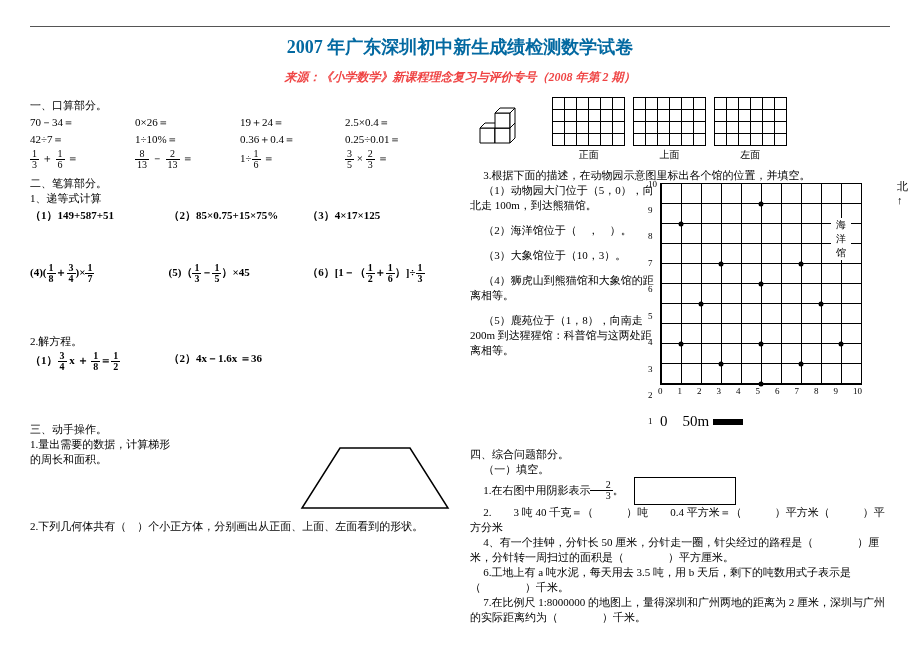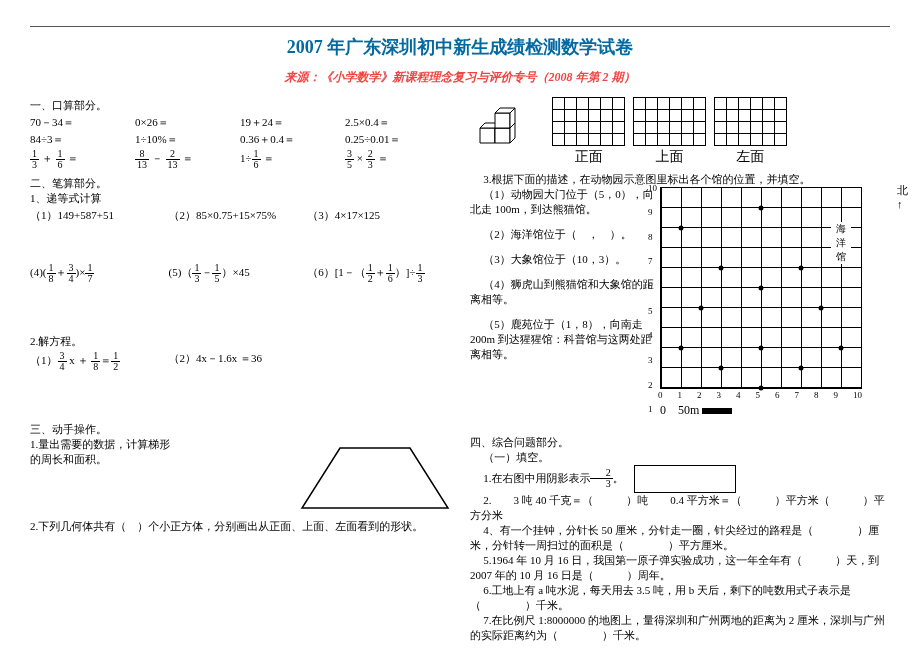--- a/index.html
+++ b/index.html
@@ -33,21 +33,21 @@
 .col {
   flex: 1;
   min-width: 0;
 }
 .row {
   display: flex;
   flex-wrap: wrap;
   margin: 2px 0;
 }
 .cell4 { width: 25%; }
-.cell3 { width: 33%; }
+.cell3 { width: 33%; font-weight: bold; }
 .sect { margin-top: 6px; }
 .indent { text-indent: 1.2em; }
 .frac {
   display: inline-block;
   vertical-align: middle;
   text-align: center;
   line-height: 1;
   font-size: 10px;
 }
 .frac .n { display: block; border-bottom: 1px solid #000; padding: 0 2px; }
@@ -67,21 +67,21 @@
 .grid3 {
   display: inline-block;
   margin-right: 6px;
 }
 .gridbox {
   display: grid;
   grid-template-columns: repeat(6, 12px);
   grid-template-rows: repeat(4, 12px);
 }
 .gridbox div { border: 1px solid #000; margin: -0.5px; }
-.glabel { text-align: center; font-size: 14px; margin-top: 2px; }
+.glabel { text-align: center; font-size: 10px; margin-top: 2px; }
 .chartwrap { position: relative; float: right; width: 230px; margin-left: 6px; }
 .chart {
   border: 1px solid #000;
   position: relative;
   background-image:
     repeating-linear-gradient(to right, #000 0 1px, transparent 1px 20px),
     repeating-linear-gradient(to top, #000 0 1px, transparent 1px 20px);
   background-size: 20px 20px;
 }
 .north { position: absolute; right: -18px; top: -4px; font-size: 11px; }
@@ -112,21 +112,21 @@
 <div class="col">
 
 <div>一、口算部分。</div>
 <div class="row">
   <div class="cell4">70－34＝</div>
   <div class="cell4">0×26＝</div>
   <div class="cell4">19＋24＝</div>
   <div class="cell4">2.5×0.4＝</div>
 </div>
 <div class="row">
-  <div class="cell4">84÷3＝</div>
+  <div class="cell4">42÷7＝</div>
   <div class="cell4">1÷10%＝</div>
   <div class="cell4">0.36＋0.4＝</div>
   <div class="cell4">0.25÷0.01＝</div>
 </div>
 <div class="row">
   <div class="cell4">
     <span class="frac"><span class="n">1</span><span class="d">3</span></span> ＋ <span class="frac"><span class="n">1</span><span class="d">6</span></span> ＝
   </div>
   <div class="cell4">
     <span class="frac"><span class="n">8</span><span class="d">13</span></span> － <span class="frac"><span class="n">2</span><span class="d">13</span></span> ＝
@@ -326,37 +326,36 @@
           <span>2</span>
           <span>3</span>
           <span>4</span>
           <span>5</span>
           <span>6</span>
           <span>7</span>
           <span>8</span>
           <span>9</span>
           <span>10</span>
         </div>
-  <div style="font-size:12px;margin-top:2px"><span>0　50m</span> <span class="scalebar"></span></div>
+  <div style="font-size:15px;margin-top:16px"><span>0　50m</span> <span class="scalebar"></span></div>
 </div>
 
 <div class="indent">（1）动物园大门位于（5，0），向北走 100m，到达熊猫馆。</div>
 <div class="indent" style="margin-top:10px">（2）海洋馆位于（　，　）。</div>
 <div class="indent" style="margin-top:10px">（3）大象馆位于（10，3）。</div>
 <div class="indent" style="margin-top:10px">（4）狮虎山到熊猫馆和大象馆的距离相等。</div>
 <div class="indent" style="margin-top:10px">（5）鹿苑位于（1，8），向南走 200m 到达猩猩馆：科普馆与这两处距离相等。</div>
 
 <div style="clear:both"></div>
 
 <div class="sect" style="margin-top:16px">四、综合问题部分。</div>
 <div class="indent">（一）填空。</div>
 <div class="indent">
   <span>1.在右图中用阴影表示</span><span class="frac"><span class="n">2</span><span class="d">3</span></span><span>。</span>
   <span class="rectbox"></span>
 </div>
 <div class="indent">2.　　3 吨 40 千克＝（　　　）吨　　0.4 平方米＝（　　　）平方米（　　　）平方分米</div>
 <div class="indent">4、有一个挂钟，分针长 50 厘米，分针走一圈，针尖经过的路程是（　　　　）厘米，分针转一周扫过的面积是（　　　　）平方厘米。</div>
-<div class="indent">5.1964 年 10 月 16 日，我国第一原子弹实验成功，这一年全年有（　　　）天，到 2007 年的 10 月 16 日是（　　　）周年。</div>
 <div class="indent">6.工地上有 a 吨水泥，每天用去 3.5 吨，用 b 天后，剩下的吨数用式子表示是（　　　　）千米。</div>
 <div class="indent">7.在比例尺 1:8000000 的地图上，量得深圳和广州两地的距离为 2 厘米，深圳与广州的实际距离约为（　　　　）千米。</div>
 
 </div>
 </div>
 
 </body></html>

